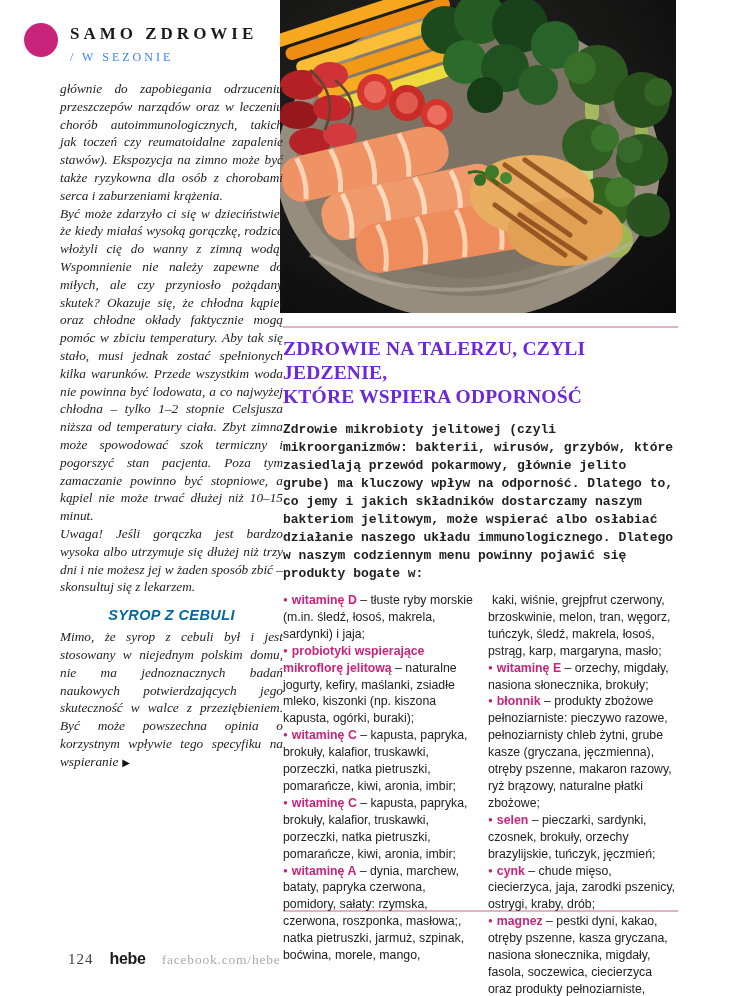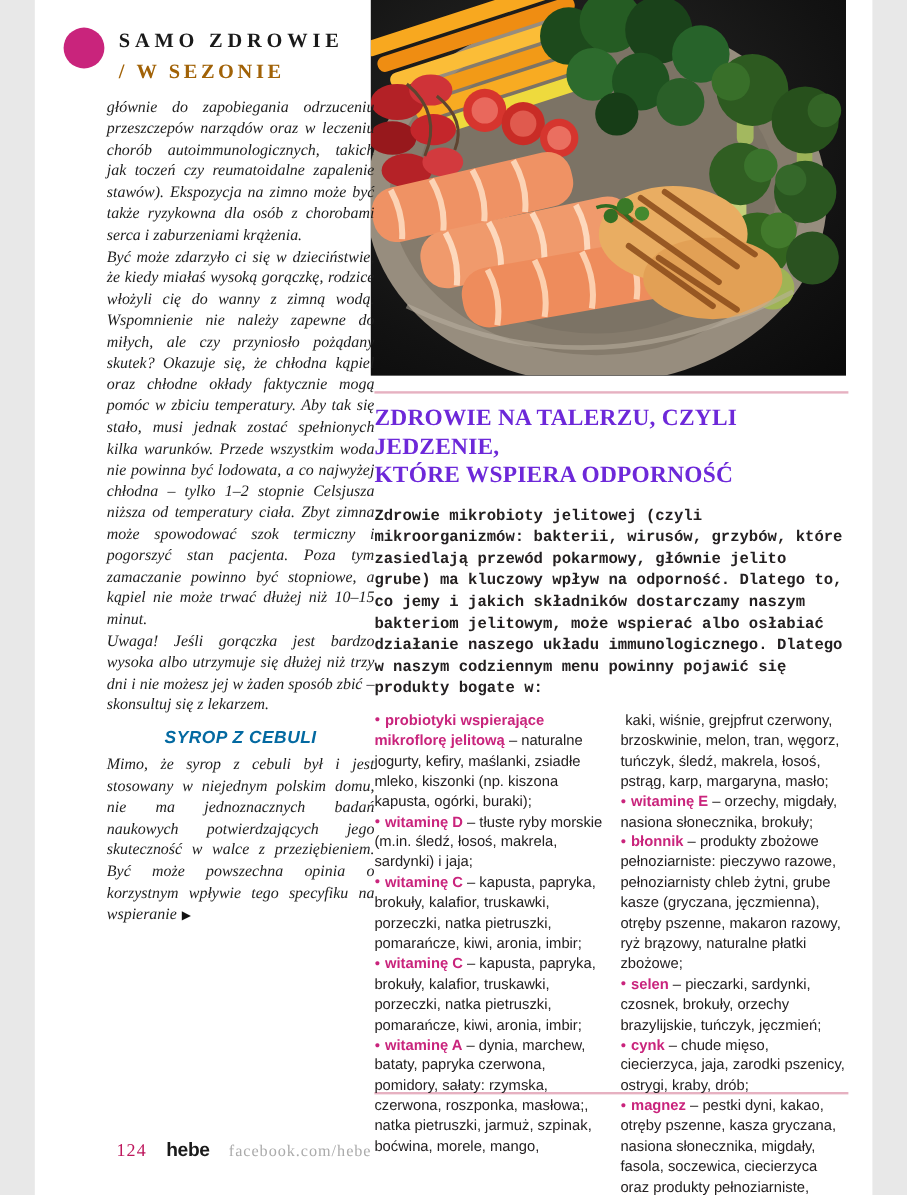--- a/index.html
+++ b/index.html
@@ -1,33 +1,33 @@
 <!DOCTYPE html>
 <html lang="pl"><head>
 <meta charset="utf-8">
 <style>
   html,body { margin:0; padding:0; background:#e8e8e8; }
   .page {
-    position:relative; width:688px; height:996px; margin:0 auto;
+    position:relative; width:756px; height:996px; margin:0 auto;
     background:#ffffff; overflow:hidden;
-    font-family:"Liberation Serif", serif; color:#1c1c1c;padding-left:10px;
+    font-family:"Liberation Serif", serif; color:#1c1c1c;
   }
 
   
   .brand-dot {
     position:absolute; left:24px; top:23px; width:34px; height:34px;
     border-radius:50%; background:#c9247c;
   }
   .brand-title {
     position:absolute; left:70px; top:24px;
     font-weight:bold; font-size:17px; letter-spacing:4px; color:#1a1a1a;
   }
   .brand-sub {
     position:absolute; left:70px; top:50px;
-    font-weight:bold; font-size:17px; letter-spacing:3px; color:#a16207;
+    font-weight:normal; font-size:12px; letter-spacing:3px; color:#3b82f6;
   }
 
   
   .photo {
     position:absolute; left:280px; top:0; width:396px; height:313px;
     overflow:hidden; background:#141414;
   }
 
   
   .article {
@@ -69,21 +69,21 @@
          font-size:12.3px; line-height:16.9px; color:#242021; }
   .col p.li { margin:0; }
   .b { color:#c9247c; font-size:8px; vertical-align:2px; margin-right:4px; }
   .term { color:#c9247c; font-weight:bold; }
 
   
   .footer {
     position:absolute; left:68px; top:950px;
     display:flex; align-items:baseline; gap:16px;
   }
-  .page-num { font-size:15px; color:#be185d; letter-spacing:1px; }
+  .page-num { font-size:15px; color:#404040; letter-spacing:1px; }
   .logo {
     font-family:"Liberation Sans", sans-serif; font-weight:bold;
     font-size:16px; color:#1a1a1a; letter-spacing:-0.3px;
   }
   .social { font-size:13.5px; color:#ababab; letter-spacing:0.8px; }
 </style>
 </head>
 <body>
 
 <div class="page">
@@ -199,22 +199,22 @@
     <p class="body">Uwaga! Jeśli gorączka jest bardzo wysoka albo utrzymuje się dłużej niż trzy dni i nie możesz jej w żaden sposób zbić – skonsultuj się z lekarzem.</p>
     <p class="subhead">SYROP Z CEBULI</p>
     <p class="body"><span>Mimo, że syrop z cebuli był i jest stosowany w niejednym polskim domu, nie ma jednoznacznych badań naukowych potwierdzających jego skuteczność w walce z przeziębieniem. Być może powszechna opinia o korzystnym wpływie tego specyfiku na wspieranie</span><span class="arrow">▶</span></p>
   </div>
 
   <div class="sidebar">
     <h2><span>ZDROWIE NA TALERZU, CZYLI JEDZENIE,</span><br><span>KTÓRE WSPIERA ODPORNOŚĆ</span></h2>
     <p class="intro">Zdrowie mikrobioty jelitowej (czyli mikroorganizmów: bakterii, wirusów, grzybów, które zasiedlają przewód pokarmowy, głównie jelito grube) ma kluczowy wpływ na odporność. Dlatego to, co jemy i jakich składników dostarczamy naszym bakteriom jelitowym, może wspierać albo osłabiać działanie naszego układu immunologicznego. Dlatego w naszym codziennym menu powinny pojawić się produkty bogate w:</p>
     <div class="cols">
       <div class="col">
+        <p class="li"><span class="b">●</span><span class="term">witaminę D</span><span> – tłuste ryby morskie (m.in. śledź, łosoś, makrela, sardynki) i jaja;</span></p>
         <p class="li"><span class="b">●</span><span class="term">probiotyki wspierające mikroflorę jelitową</span><span> – naturalne jogurty, kefiry, maślanki, zsiadłe mleko, kiszonki (np. kiszona kapusta, ogórki, buraki);</span></p>
-        <p class="li"><span class="b">●</span><span class="term">witaminę D</span><span> – tłuste ryby morskie (m.in. śledź, łosoś, makrela, sardynki) i jaja;</span></p>
         <p class="li"><span class="b">●</span><span class="term">witaminę C</span><span> – kapusta, papryka, brokuły, kalafior, truskawki, porzeczki, natka pietruszki, pomarańcze, kiwi, aronia, imbir;</span></p>
         <p class="li"><span class="b">●</span><span class="term">witaminę C</span><span> – kapusta, papryka, brokuły, kalafior, truskawki, porzeczki, natka pietruszki, pomarańcze, kiwi, aronia, imbir;</span></p>
         <p class="li"><span class="b">●</span><span class="term">witaminę A</span><span> – dynia, marchew, bataty, papryka czerwona, pomidory, sałaty: rzymska, czerwona, roszponka, masłowa;, natka pietruszki, jarmuż, szpinak, boćwina, morele, mango,</span></p>
       </div>
       <div class="col">
         <p class="li"><span class="b"></span><span class="term"></span><span>kaki, wiśnie, grejpfrut czerwony, brzoskwinie, melon, tran, węgorz, tuńczyk, śledź, makrela, łosoś, pstrąg, karp, margaryna, masło;</span></p>
         <p class="li"><span class="b">●</span><span class="term">witaminę E</span><span> – orzechy, migdały, nasiona słonecznika, brokuły;</span></p>
         <p class="li"><span class="b">●</span><span class="term">błonnik</span><span> – produkty zbożowe pełnoziarniste: pieczywo razowe, pełnoziarnisty chleb żytni, grube kasze (gryczana, jęczmienna), otręby pszenne, makaron razowy, ryż brązowy, naturalne płatki zbożowe;</span></p>
         <p class="li"><span class="b">●</span><span class="term">selen</span><span> – pieczarki, sardynki, czosnek, brokuły, orzechy brazylijskie, tuńczyk, jęczmień;</span></p>
         <p class="li"><span class="b">●</span><span class="term">cynk</span><span> – chude mięso, ciecierzyca, jaja, zarodki pszenicy, ostrygi, kraby, drób;</span></p>

